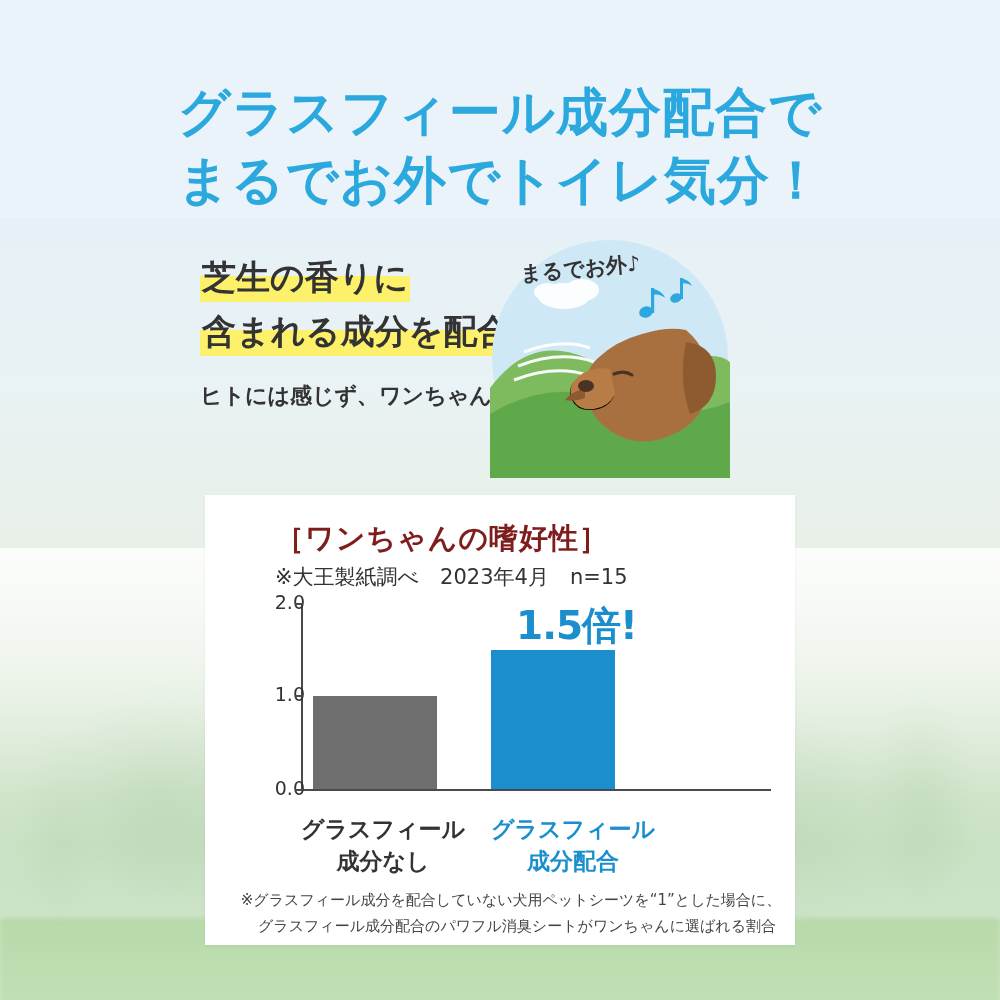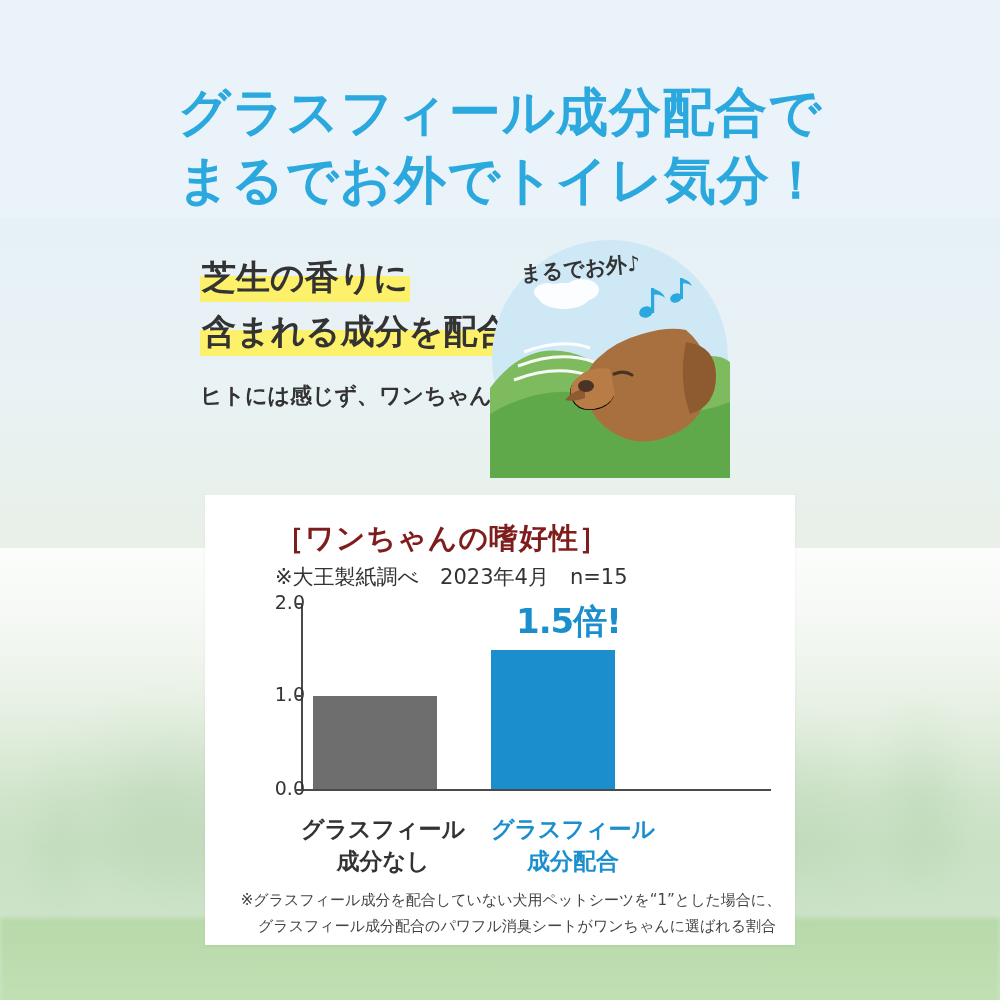--- a/index.html
+++ b/index.html
@@ -54,21 +54,21 @@
   .chart{position:absolute;left:18px;top:100px;width:560px;height:210px;}
   .axis-y{position:absolute;left:78px;top:8px;width:2px;height:188px;background:#4a4a4a;}
   .axis-x{position:absolute;left:78px;top:194px;width:470px;height:2px;background:#4a4a4a;}
   .tick{position:absolute;left:40px;width:34px;text-align:right;font-family:"DejaVu Sans","Liberation Sans",sans-serif;
      font-size:19px;color:#333;margin-left:8px;}
   .tickmark{position:absolute;left:72px;width:8px;height:2px;background:#4a4a4a;}
   .bars-wrap{position:absolute;left:78px;top:8px;width:470px;height:186px;}
   .bar-a2{position:absolute;left:12px;bottom:0;width:124px;background:#6e6e6e;}
   .bar-b2{position:absolute;left:190px;bottom:0;width:124px;background:#1b8fce;}
   .callout{position:absolute;left:215px;top:-4px;font-family:"DejaVu Sans","Liberation Sans",sans-serif;
-     font-size:34px;font-weight:bold;color:#1b8fce;letter-spacing:-1px;}
+     font-size:39px;font-weight:bold;color:#1b8fce;letter-spacing:-1px;}
 
   .xlab{position:absolute;text-align:center;font-family:"DejaVu Sans","Liberation Sans",sans-serif;
      font-size:23px;line-height:32px;font-weight:600;}
   .xlab-a{left:88px;top:318px;width:180px;color:#333333;}
   .xlab-b{left:268px;top:318px;width:200px;color:#1b8fce;font-weight:bold;}
 
   .note{position:absolute;left:26px;top:392px;width:560px;font-family:"DejaVu Sans","Liberation Sans",sans-serif;
      font-size:15px;line-height:26px;color:#444;text-align:center;}
   .note .l2{display:block;padding-left:12px;}
 </style>

